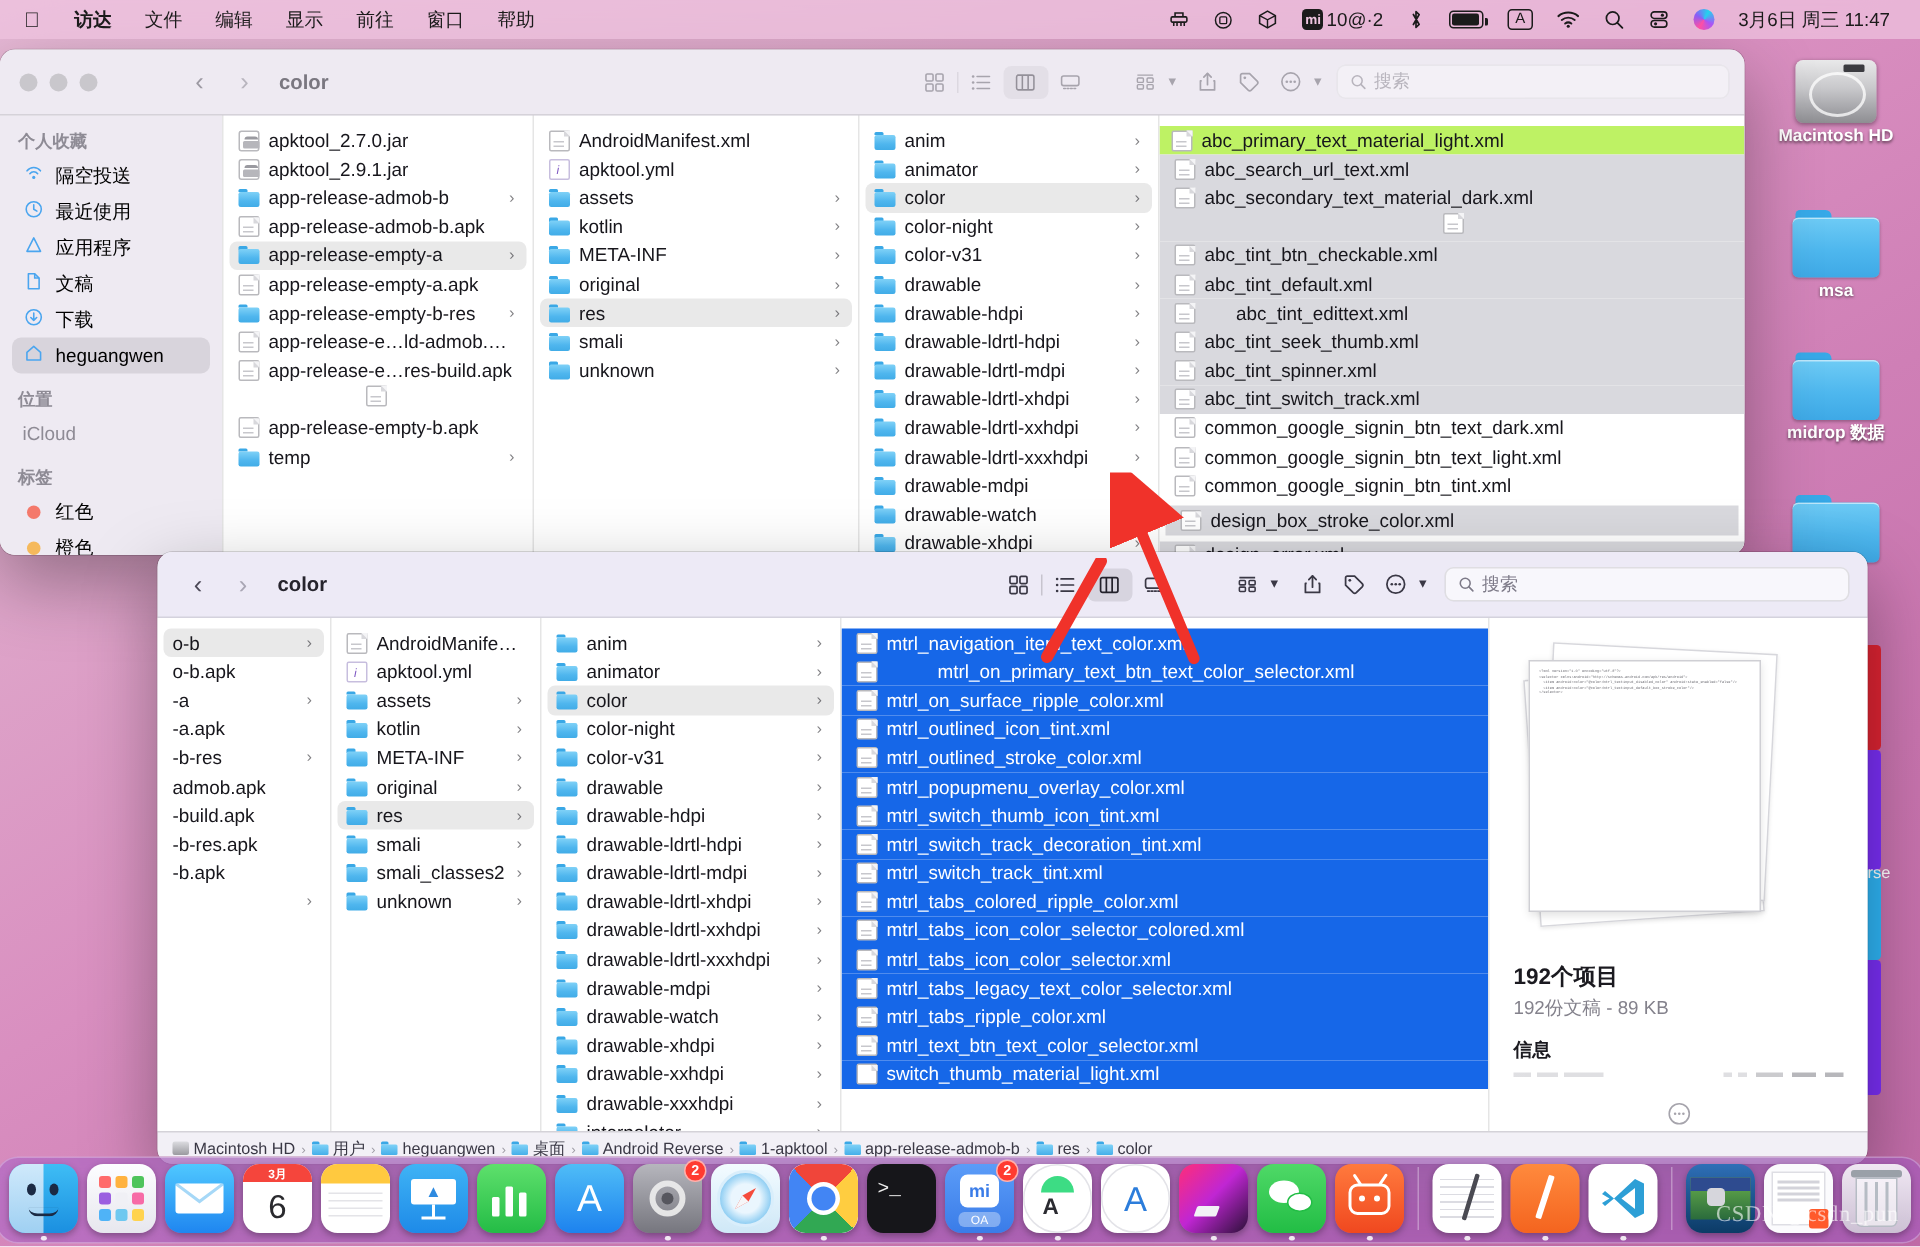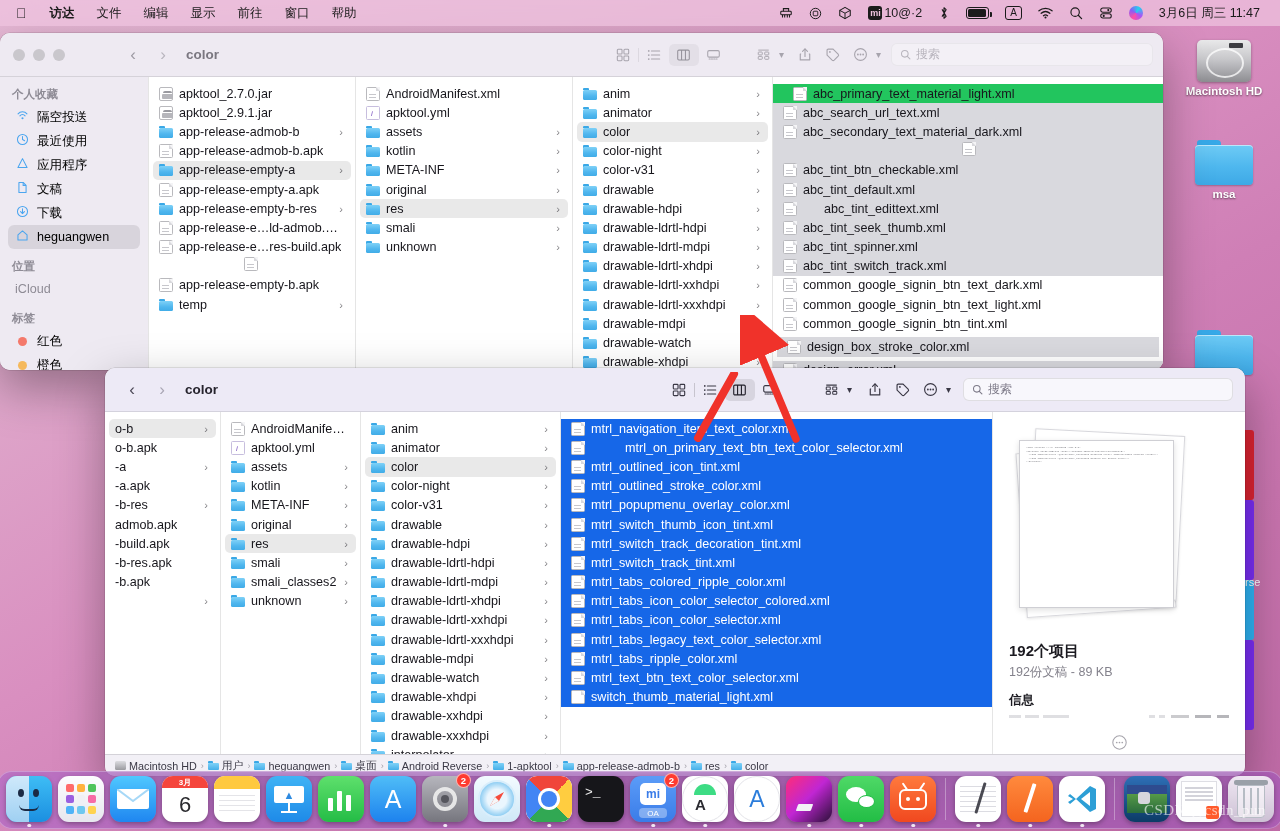--- a/index.html
+++ b/index.html
@@ -210,20 +210,27 @@
     <div class="hd-img"></div>
     <div class="lbl">Macintosh HD</div>
   </div>
   <div class="desk-icon" style="left:1176px; top:140px;">
     <div class="folder-img">
         <div class="tab"></div>
         <div class="bdy"></div>
       </div>
     <div class="lbl">msa</div>
   </div>
+  <div class="desk-icon" style="left:1176px; top:235px;">
+    <div class="folder-img">
+        <div class="tab"></div>
+        <div class="bdy"></div>
+      </div>
+    <div class="lbl">midrop 数据</div>
+  </div>
   <div class="desk-icon" style="left:1176px; top:330px;">
     <div class="folder-img">
         <div class="tab"></div>
         <div class="bdy"></div>
       </div>
     <div class="lbl"></div>
   </div>
 
   <div style="position:absolute;left:1240px;top:430px;width:14px;height:70px;background:#e0202c;border-radius:3px;opacity:.95;z-index:5;"></div>
   <div style="position:absolute;left:1240px;top:500px;width:14px;height:80px;background:#7b2ff7;border-radius:3px;z-index:5;"></div>
@@ -660,21 +667,21 @@
             <div class="row" style="color: rgb(23, 22, 28);">
               <span class="fi folder">
                 <span class="t"></span>
                 <span class="b"></span>
               </span>
               <span class="nm">drawable-xhdpi</span>
               <span class="chev">›</span>
             </div>
           </div>
         <div class="col" id="bw-col4" style="flex:1;border-left:0.5px solid rgba(0,0,0,.10);padding-top:7px;">
-            <div class="row" style="margin: 0px; border-radius: 0px; padding-left: 20px; background: #22c55e; color: rgb(23, 22, 28);">
+            <div class="row" style="margin: 0px; border-radius: 0px; padding-left: 8px; background: #bef264; color: rgb(23, 22, 28);">
               <span class="fi doc">
                 <span class="ln"></span>
               </span>
               <span class="nm">abc_primary_text_material_light.xml</span>
             </div>
             <div class="row" style="margin: 0px; border-radius: 0px; padding-left: 10px; background: rgb(217, 217, 222); color: rgb(23, 22, 28);">
               <span class="fi doc">
                 <span class="ln"></span>
               </span>
               <span class="nm">abc_search_url_text.xml</span>
@@ -1112,20 +1119,26 @@
             <span class="fi doc">
               <span class="ln"></span>
             </span>
             <span class="nm">mtrl_navigation_item_text_color.xml</span>
           </div>
           <div class="row" style="background: rgb(22, 103, 232); color: rgb(255, 255, 255); margin: 0px; border-radius: 0px; padding-left: 10px; gap: 40px;">
             <span class="fi doc">
               <span class="ln"></span>
             </span>
             <span class="nm">mtrl_on_primary_text_btn_text_color_selector.xml</span>
+          </div>
+          <div class="row" style="background: rgb(22, 103, 232); color: rgb(255, 255, 255); margin: 0px; border-radius: 0px; padding-left: 10px;">
+            <span class="fi doc">
+              <span class="ln"></span>
+            </span>
+            <span class="nm">mtrl_on_surface_ripple_color.xml</span>
           </div>
           <div class="row" style="background: rgb(22, 103, 232); color: rgb(255, 255, 255); margin: 0px; border-radius: 0px; padding-left: 10px;">
             <span class="fi doc">
               <span class="ln"></span>
             </span>
             <span class="nm">mtrl_outlined_icon_tint.xml</span>
           </div>
           <div class="row" style="background: rgb(22, 103, 232); color: rgb(255, 255, 255); margin: 0px; border-radius: 0px; padding-left: 10px;">
             <span class="fi doc">
               <span class="ln"></span>

